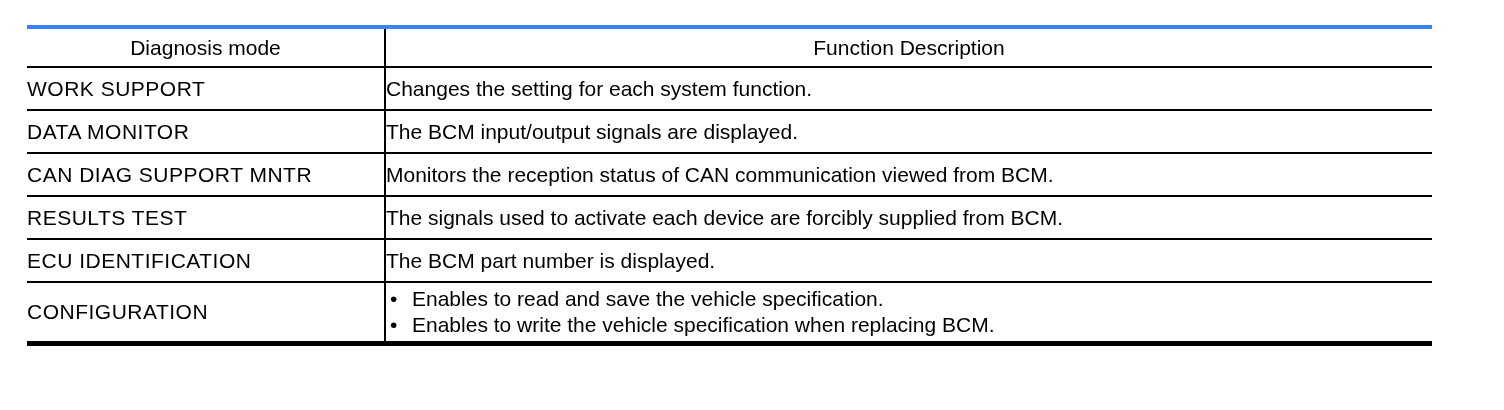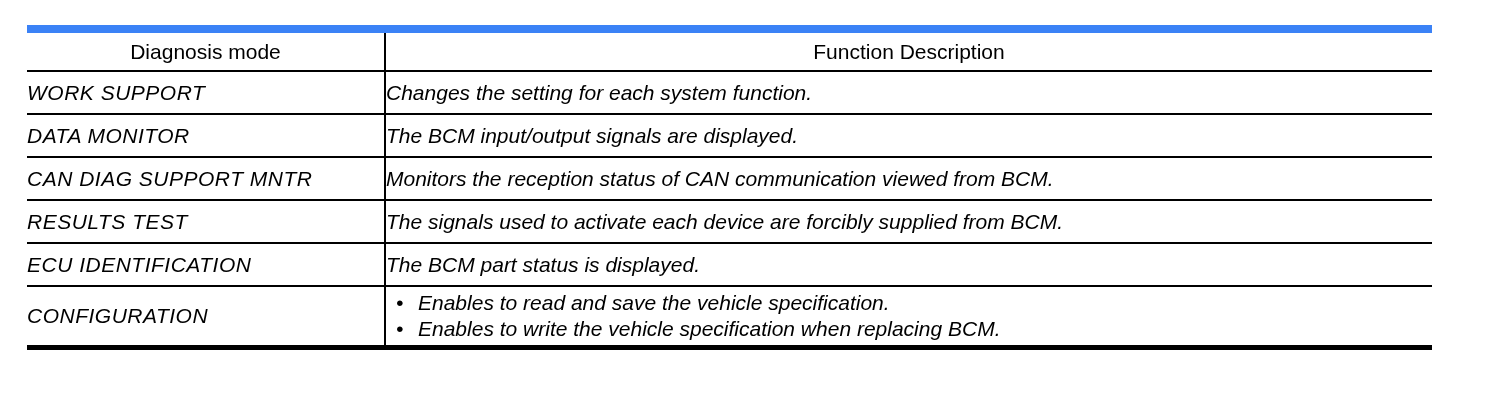--- a/index.html
+++ b/index.html
@@ -13,21 +13,21 @@
   }
   .table-wrap {
     position: absolute;
     left: 27px;
     top: 25px;
   }
   table.diag {
     border-collapse: collapse;
     table-layout: fixed;
     width: 1405px;
-    border-top: 8px solid #3b82f6;
+    border-top: 4px solid #3b82f6;
     border-bottom: 5px solid #000;
     font-size: 21px;
   }
   table.diag th,
   table.diag td {
     border-bottom: 2px solid #000;
     vertical-align: middle;
     font-weight: normal;
     padding: 0;
   }
@@ -37,21 +37,20 @@
   col.c-mode { width: 358px; }
   th.h-mode, td.mode {
     border-right: 2px solid #000;
   }
   th {
     height: 37px;
     text-align: center;
   }
   td {
     height: 41px;
-    font-style: italic;
   }
   td.mode {
     padding-left: 11px;
     letter-spacing: 0.5px;
   }
   td.desc {
     padding-left: 11px;
     padding-right: 8px;
   }
   tr.row-config td {
@@ -61,21 +60,21 @@
     color: #000000;
     text-decoration: underline;
     text-decoration-thickness: 2px;
     text-underline-offset: 3px;
     white-space: pre-wrap;
     cursor: pointer;
   }
   ul.bullets {
     list-style: none;
     margin: 0;
-    padding: 0 0 0 10px;
+    padding: 0 0 0 4px;
   }
   ul.bullets li {
     line-height: 26px;
   }
   ul.bullets li::before {
     content: "\2022";
     display: inline-block;
     width: 11px;
     margin-right: 11px;
   }
@@ -107,21 +106,21 @@
       <tr>
         <td class="mode">CAN DIAG SUPPORT MNTR</td>
         <td class="desc">Monitors the reception status of CAN communication viewed from BCM.</td>
       </tr>
       <tr>
         <td class="mode">RESULTS TEST</td>
         <td class="desc">The signals used to activate each device are forcibly supplied from BCM.</td>
       </tr>
       <tr>
         <td class="mode">ECU IDENTIFICATION</td>
-        <td class="desc">The BCM part status is displayed.</td>
+        <td class="desc">The BCM part number is displayed.</td>
       </tr>
       <tr class="row-config">
         <td class="mode">CONFIGURATION</td>
         <td class="desc">
           <ul class="bullets">
             <li>Enables to read and save the vehicle specification.</li>
             <li>Enables to write the vehicle specification when replacing BCM.</li>
           </ul>
         </td>
       </tr>

